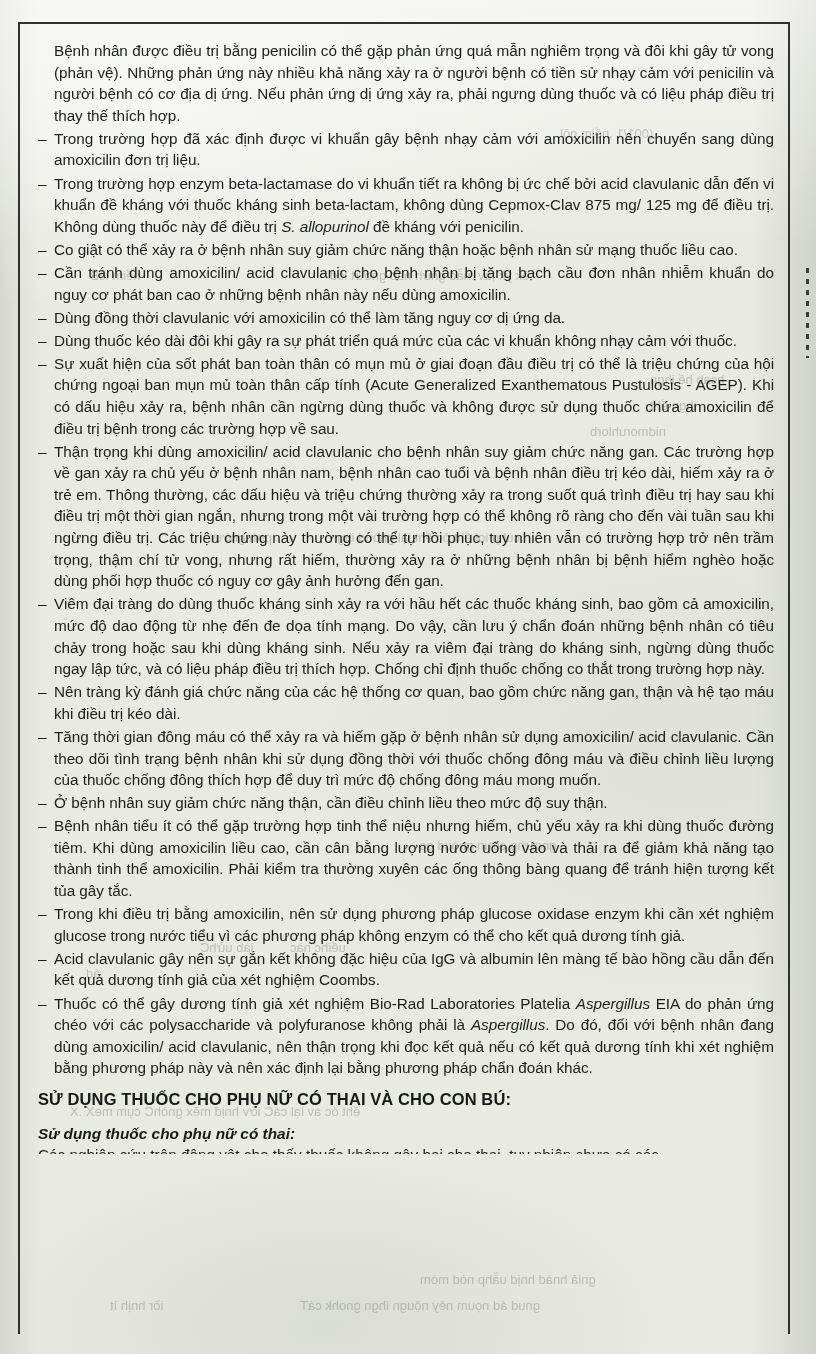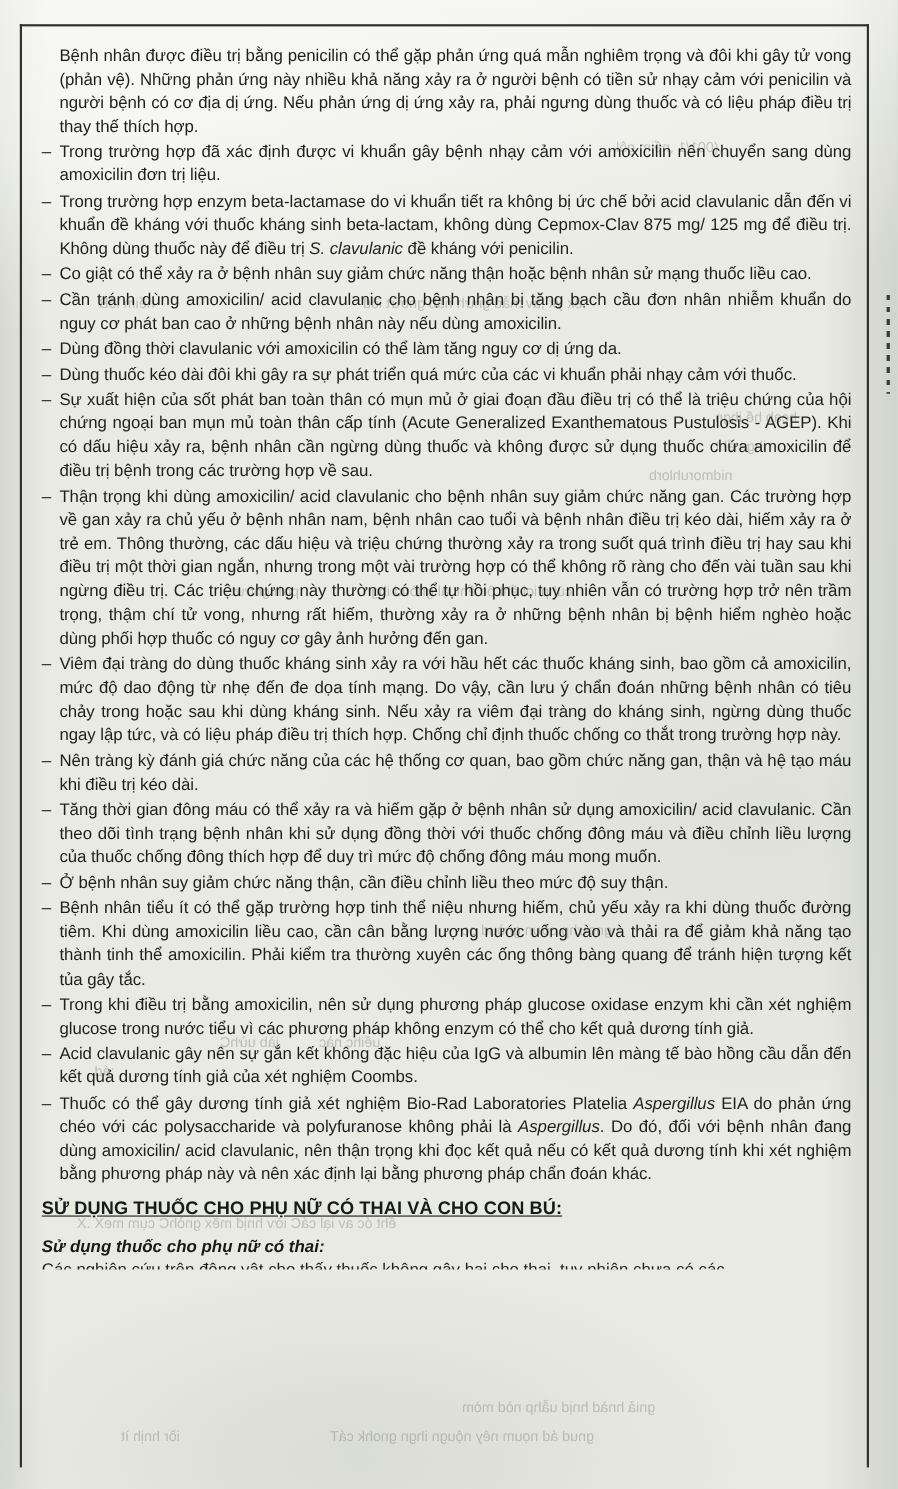--- a/index.html
+++ b/index.html
@@ -99,21 +99,20 @@
   }
   b { font-weight: normal; }
   i { font-style: italic; }
   .heading {
     margin-top: 9px;
     font-size: 16.5px;
     font-weight: bold;
     color: #161a18;
     letter-spacing: 0.1px;
     line-height: 22px;
-    text-decoration: underline;
   }
   .subheading {
     font-size: 15.4px;
     font-weight: bold;
     font-style: italic;
     color: #161a18;
     line-height: 21px;
     margin-top: 13px;
   }
   .cutoff {
@@ -169,41 +168,41 @@
       <div class="ptext">Bệnh nhân được điều trị bằng penicilin có thể gặp phản ứng quá mẫn nghiêm trọng và đôi khi gây tử vong (phản vệ). Những phản ứng này nhiều khả năng xảy ra ở người bệnh có tiền sử nhạy cảm với penicilin và người bệnh có cơ địa dị ứng. Nếu phản ứng dị ứng xảy ra, phải ngưng dùng thuốc và có liệu pháp điều trị thay thế thích hợp.</div>
     </div>
 
     <div class="para">
       <div class="bullet">–</div>
       <div class="ptext">Trong trường hợp đã xác định được vi khuẩn gây bệnh nhạy cảm với amoxicilin nên chuyển sang dùng amoxicilin đơn trị liệu.</div>
     </div>
 
     <div class="para">
       <div class="bullet">–</div>
-      <div class="ptext">Trong trường hợp enzym beta-lactamase do vi khuẩn tiết ra không bị ức chế bởi acid clavulanic dẫn đến vi khuẩn đề kháng với thuốc kháng sinh beta-lactam, không dùng <b>Cepmox-Clav 875 mg/ 125 mg</b> để điều trị. Không dùng thuốc này để điều trị <i>S. clavulanic</i> đề kháng với penicilin.</div>
+      <div class="ptext">Trong trường hợp enzym beta-lactamase do vi khuẩn tiết ra không bị ức chế bởi acid clavulanic dẫn đến vi khuẩn đề kháng với thuốc kháng sinh beta-lactam, không dùng <b>Cepmox-Clav 875 mg/ 125 mg</b> để điều trị. Không dùng thuốc này để điều trị <i>S. allopurinol</i> đề kháng với penicilin.</div>
     </div>
 
     <div class="para">
       <div class="bullet">–</div>
       <div class="ptext">Co giật có thể xảy ra ở bệnh nhân suy giảm chức năng thận hoặc bệnh nhân sử mạng thuốc liều cao.</div>
     </div>
 
     <div class="para">
       <div class="bullet">–</div>
       <div class="ptext">Cần tránh dùng amoxicilin/ acid clavulanic cho bệnh nhân bị tăng bạch cầu đơn nhân nhiễm khuẩn do nguy cơ phát ban cao ở những bệnh nhân này nếu dùng amoxicilin.</div>
     </div>
 
     <div class="para">
       <div class="bullet">–</div>
       <div class="ptext">Dùng đồng thời clavulanic với amoxicilin có thể làm tăng nguy cơ dị ứng da.</div>
     </div>
 
     <div class="para">
       <div class="bullet">–</div>
-      <div class="ptext">Dùng thuốc kéo dài đôi khi gây ra sự phát triển quá mức của các vi khuẩn phải nhạy cảm với thuốc.</div>
+      <div class="ptext">Dùng thuốc kéo dài đôi khi gây ra sự phát triển quá mức của các vi khuẩn không nhạy cảm với thuốc.</div>
     </div>
 
     <div class="para">
       <div class="bullet">–</div>
       <div class="ptext">Sự xuất hiện của sốt phát ban toàn thân có mụn mủ ở giai đoạn đầu điều trị có thể là triệu chứng của hội chứng ngoại ban mụn mủ toàn thân cấp tính (Acute Generalized Exanthematous Pustulosis - AGEP). Khi có dấu hiệu xảy ra, bệnh nhân cần ngừng dùng thuốc và không được sử dụng thuốc chứa amoxicilin để điều trị bệnh trong các trường hợp về sau.</div>
     </div>
 
     <div class="para">
       <div class="bullet">–</div>
       <div class="ptext">Thận trọng khi dùng amoxicilin/ acid clavulanic cho bệnh nhân suy giảm chức năng gan. Các trường hợp về gan xảy ra chủ yếu ở bệnh nhân nam, bệnh nhân cao tuổi và bệnh nhân điều trị kéo dài, hiếm xảy ra ở trẻ em. Thông thường, các dấu hiệu và triệu chứng thường xảy ra trong suốt quá trình điều trị hay sau khi điều trị một thời gian ngắn, nhưng trong một vài trường hợp có thể không rõ ràng cho đến vài tuần sau khi ngừng điều trị. Các triệu chứng này thường có thể tự hồi phục, tuy nhiên vẫn có trường hợp trở nên trầm trọng, thậm chí tử vong, nhưng rất hiếm, thường xảy ra ở những bệnh nhân bị bệnh hiểm nghèo hoặc dùng phối hợp thuốc có nguy cơ gây ảnh hưởng đến gan.</div>

